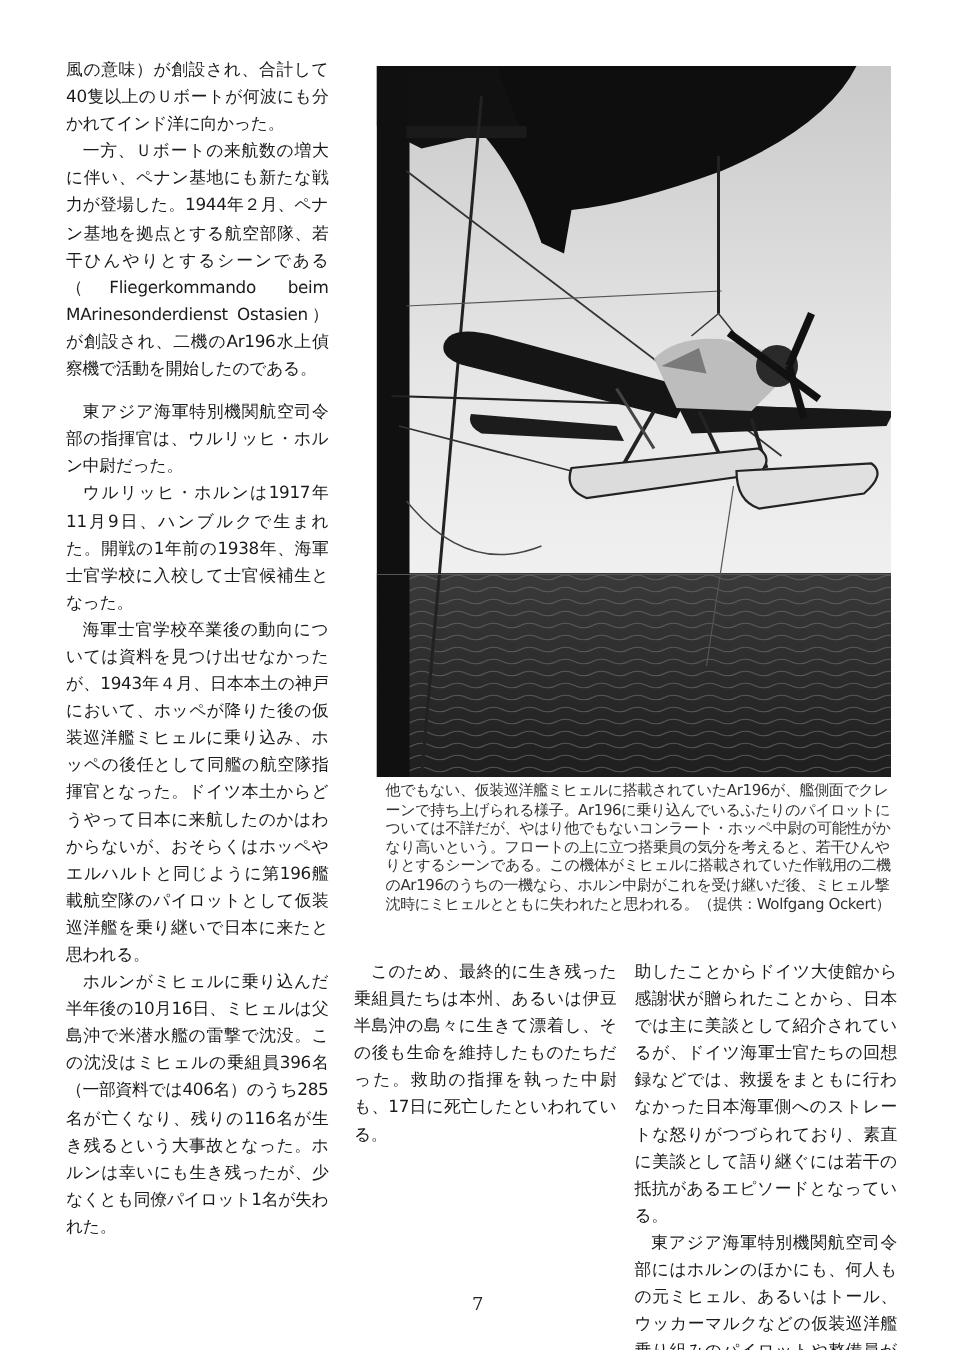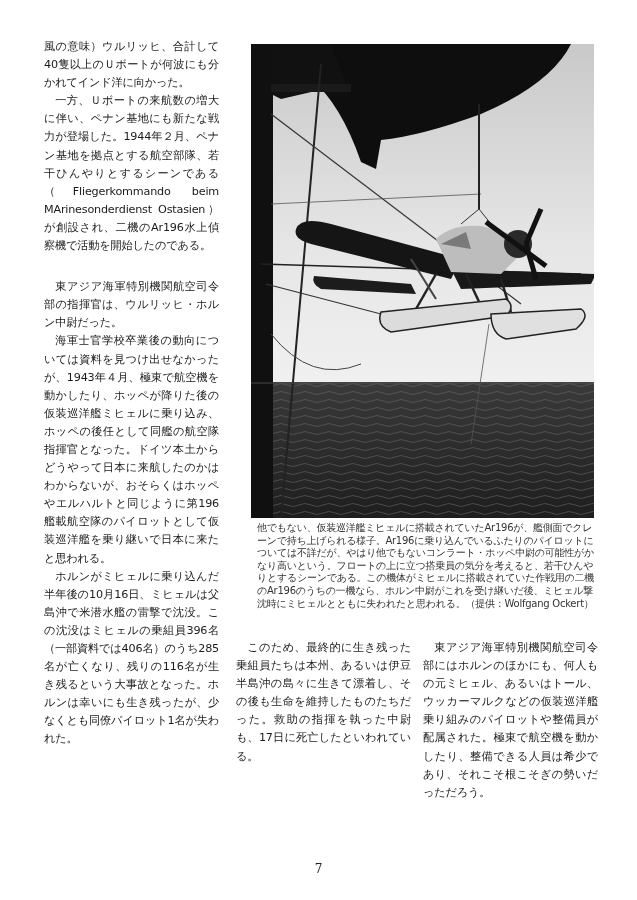--- a/index.html
+++ b/index.html
@@ -10,21 +10,21 @@
   }
   .col {
     position: absolute;
     font-size: 11.2px;
     line-height: 18.1px;
     letter-spacing: -0.2px;
     text-align: justify;
   }
   .col p { margin: 0; text-indent: 1em; }
   .col p.noindent { text-indent: 0; }
-  .col p.gap { margin-top: 23px; }
+  .col p.gap { margin-top: 11px; }
   #col-left { left: 44px; top: 38px; width: 175px; }
   #col-mid { left: 236px; top: 639px; width: 175px; }
   #col-right { left: 423px; top: 639px; width: 175px; }
 
   #photo {
     position: absolute; left: 251px; top: 44px; width: 343px; height: 474px;
     background: #d9d9d9; overflow: hidden;
   }
   #photo svg { display: block; }
 
@@ -37,24 +37,25 @@
   #page-number {
     position: absolute; left: 0; width: 637px; top: 862px;
     text-align: center; font-size: 12px;
     font-family: "DejaVu Serif", serif; color: #222;
   }
 </style>
 </head>
 <body>
 
 <div id="col-left" class="col">
-  <p class="noindent">風の意味）ウルリッヒ、合計して40隻以上のＵボートが何波にも分かれてインド洋に向かった。</p>
+  <p class="noindent">風の意味）が創設され、合計して40隻以上のＵボートが何波にも分かれてインド洋に向かった。</p>
   <p>一方、Ｕボートの来航数の増大に伴い、ペナン基地にも新たな戦力が登場した。1944年２月、ペナン基地を拠点とする航空部隊、若干ひんやりとするシーンである（Fliegerkommando beim MArinesonderdienst Ostasien）が創設され、二機のAr196水上偵察機で活動を開始したのである。</p>
   <p class="gap">東アジア海軍特別機関航空司令部の指揮官は、ウルリッヒ・ホルン中尉だった。</p>
-  <p>海軍士官学校卒業後の動向については資料を見つけ出せなかったが、1943年４月、極東で航空機を動かしたり、ホッペが降りた後の仮装巡洋艦ミヒェルに乗り込み、ホッペの後任として同艦の航空隊指揮官となった。ドイツ本土からどうやって日本に来航したのかはわからないが、おそらくはホッペやエルハルトと同じように第196艦載航空隊のパイロットとして仮装巡洋艦を乗り継いで日本に来たと思われる。</p>
+  <p>ウルリッヒ・ホルンは1917年11月9日、ハンブルクで生まれた。開戦の1年前の1938年、海軍士官学校に入校して士官候補生となった。</p>
+  <p>海軍士官学校卒業後の動向については資料を見つけ出せなかったが、1943年４月、日本本土の神戸において、ホッペが降りた後の仮装巡洋艦ミヒェルに乗り込み、ホッペの後任として同艦の航空隊指揮官となった。ドイツ本土からどうやって日本に来航したのかはわからないが、おそらくはホッペやエルハルトと同じように第196艦載航空隊のパイロットとして仮装巡洋艦を乗り継いで日本に来たと思われる。</p>
   <p>ホルンがミヒェルに乗り込んだ半年後の10月16日、ミヒェルは父島沖で米潜水艦の雷撃で沈没。この沈没はミヒェルの乗組員396名（一部資料では406名）のうち285名が亡くなり、残りの116名が生き残るという大事故となった。ホルンは幸いにも生き残ったが、少なくとも同僚パイロット1名が失われた。</p>
 
 </div>
 
 <div id="photo">
   <svg width="343" height="474" viewBox="0 0 343 474" xmlns="http://www.w3.org/2000/svg">
     <defs>
       <linearGradient id="sky" x1="0" y1="0" x2="0" y2="1">
         <stop offset="0" stop-color="#c9c9c9"></stop>
         <stop offset="0.6" stop-color="#e6e6e6"></stop>
@@ -118,16 +119,17 @@
 </div>
 
 <div id="caption">他でもない、仮装巡洋艦ミヒェルに搭載されていたAr196が、艦側面でクレーンで持ち上げられる様子。Ar196に乗り込んでいるふたりのパイロットについては不詳だが、やはり他でもないコンラート・ホッペ中尉の可能性がかなり高いという。フロートの上に立つ搭乗員の気分を考えると、若干ひんやりとするシーンである。この機体がミヒェルに搭載されていた作戦用の二機のAr196のうちの一機なら、ホルン中尉がこれを受け継いだ後、ミヒェル撃沈時にミヒェルとともに失われたと思われる。（提供：Wolfgang Ockert）</div>
 
 <div id="col-mid" class="col">
   <p>このため、最終的に生き残った乗組員たちは本州、あるいは伊豆半島沖の島々に生きて漂着し、その後も生命を維持したものたちだった。救助の指揮を執った中尉も、17日に死亡したといわれている。</p>
 
 </div>
 
 <div id="col-right" class="col">
+  <p class="noindent">助したことからドイツ大使館から感謝状が贈られたことから、日本では主に美談として紹介されているが、ドイツ海軍士官たちの回想録などでは、救援をまともに行わなかった日本海軍側へのストレートな怒りがつづられており、素直に美談として語り継ぐには若干の抵抗があるエピソードとなっている。</p>
   <p>東アジア海軍特別機関航空司令部にはホルンのほかにも、何人もの元ミヒェル、あるいはトール、ウッカーマルクなどの仮装巡洋艦乗り組みのパイロットや整備員が配属された。極東で航空機を動かしたり、整備できる人員は希少であり、それこそ根こそぎの勢いだっただろう。</p>
 </div>
 
 <div id="page-number">7</div>
 
 </body></html>

